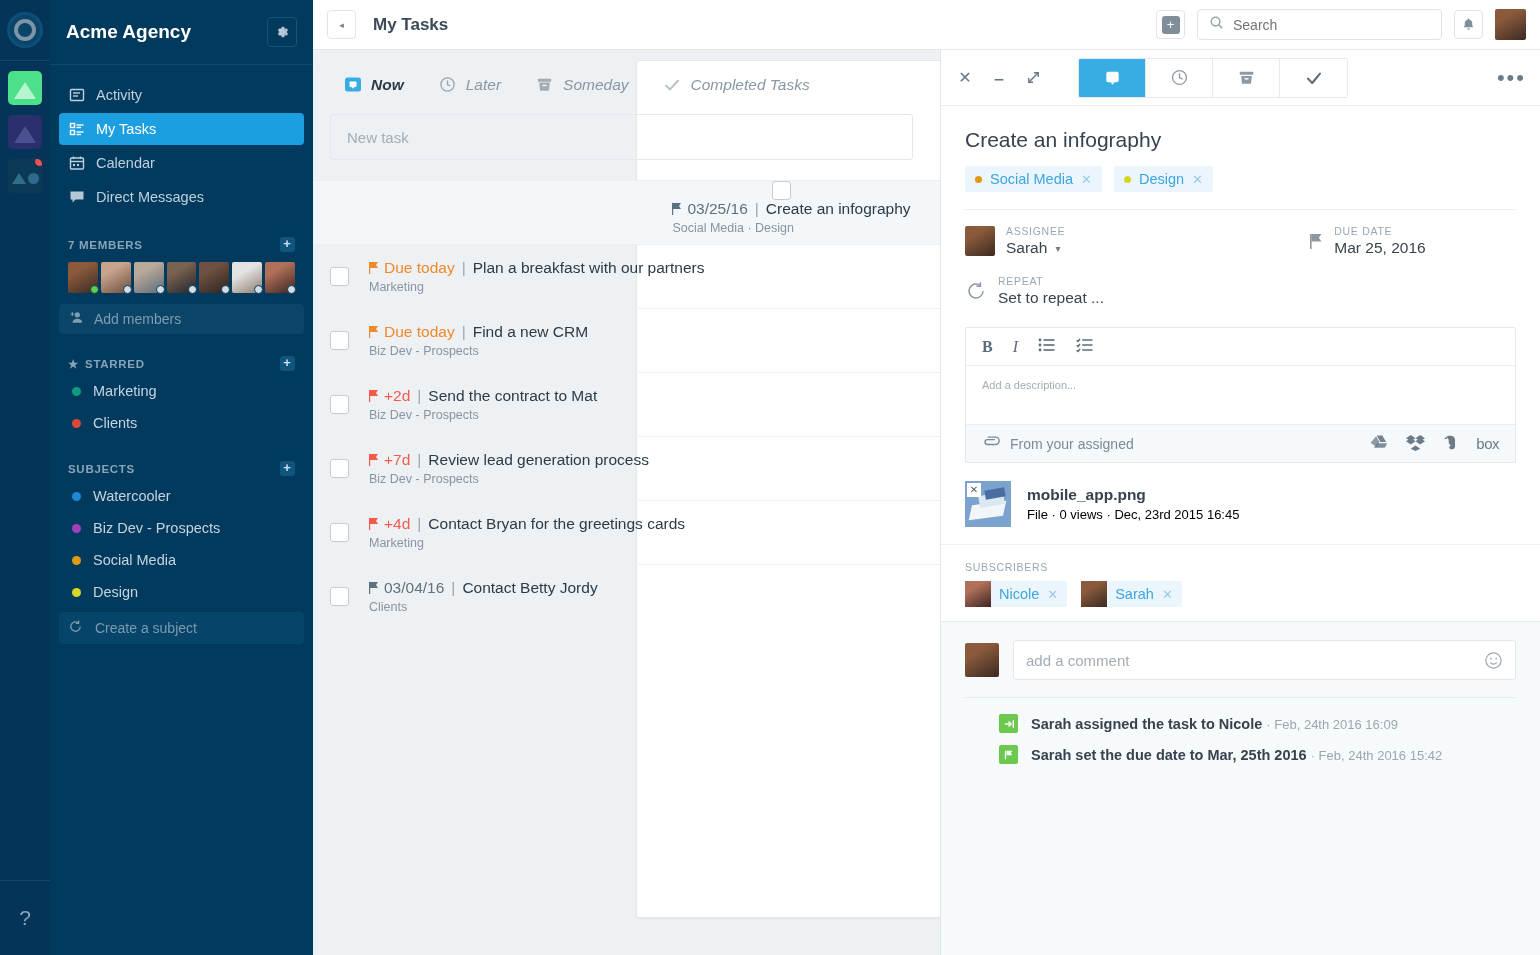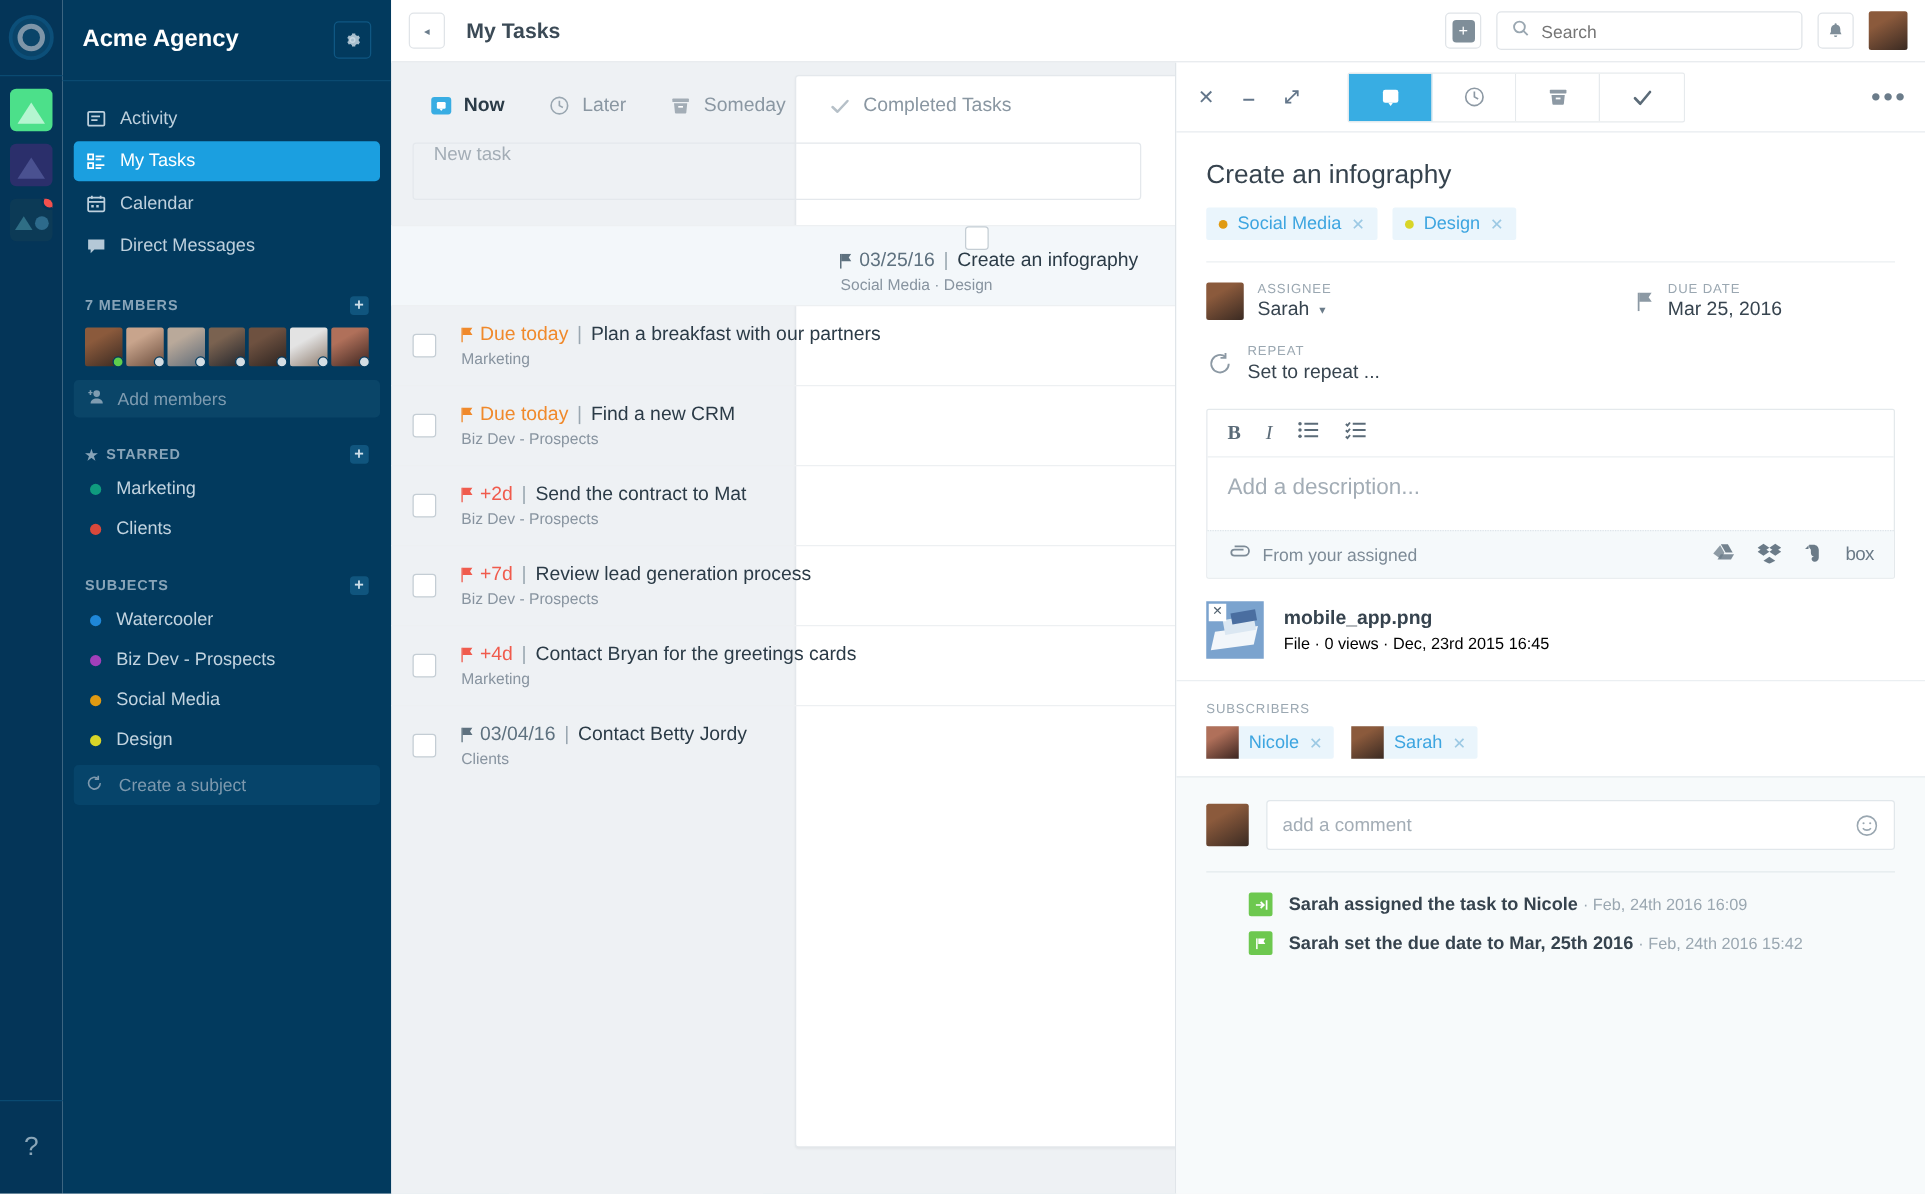--- a/index.html
+++ b/index.html
@@ -150,26 +150,26 @@
   .topbar-av { width: 31px; height: 31px; border-radius: 2px; background-size: cover; }
 
   
   .list-card {
     position: absolute; left: 323px; top: 60px; width: 617px; height: 858px;
     background: #fff; border: 1px solid #e4e8ec; border-radius: 3px;
     box-shadow: 0 1px 2px rgba(0,0,0,.05);
   }
   .list-wrap { position: absolute; left: 0; top: 50px; width: 940px; height: 905px; }
   .tabs { display: flex; align-items: center; gap: 34px; padding: 25px 0 0 30px; }
-  .tab { display: flex; align-items: center; gap: 9px; font-size: 15.5px; color: #8a97a2; }
+  .tab { display: flex; align-items: center; gap: 9px; font-size: 15.5px; color: #8a97a2; font-style: italic; }
   .tab.active { color: #2b3b47; font-weight: bold; }
   .tab-ico { width: 19px; height: 19px; display: flex; align-items: center; justify-content: center; }
   .new-task {
     margin: 20px 0 0 17px; width: 583px; height: 46px;
-    border: 1px solid #e4e8ec; border-radius: 3px; display: flex; 
+    border: 1px solid #e4e8ec; border-radius: 3px; display: flex; align-items: center;
     padding: 0 16px; color: #a3adb6; font-size: 15px;
   }
   .task {
     height: 64px; border-top: 1px solid #edf0f2; display: flex; align-items: center;
     padding-left: 17px;
   }
   .task:first-of-type { border-top: 1px solid #edf0f2; }
   .task.sel { background: #f3f7fa; flex-direction: column; }
   .chk {
     width: 19px; height: 19px; border: 1.5px solid #c4cdd4; border-radius: 3px;
@@ -231,21 +231,21 @@
 
   .editor {
     margin: 20px 24px 0 24px; border: 1px solid #e4e9ec; border-radius: 2px;
   }
   .ed-toolbar {
     height: 38px; border-bottom: 1px solid #eceff2; display: flex; align-items: center;
     gap: 20px; padding: 0 16px; color: #5b6b78;
   }
   .ed-b { font-family: "Liberation Serif", serif; font-weight: bold; font-size: 16px; }
   .ed-i { font-family: "Liberation Serif", serif; font-style: italic; font-size: 16px; }
-  .ed-area { height: 58px; padding: 13px 16px; color: #a3adb6; font-size: 18px; }
+  .ed-area { height: 58px; padding: 13px 16px; color: #a3adb6; font-size: 11px; }
   .ed-foot {
     height: 38px; background: #f5f9fb; border-top: 1px dotted #dde4e9;
     display: flex; align-items: center; padding: 0 16px; gap: 9px;
     color: #7d8b97; font-size: 14px;
   }
   .cloud-icons { margin-left: auto; display: flex; align-items: center; gap: 17px; color: #6b7b88; }
 
   .file-row { display: flex; align-items: center; gap: 16px; padding: 18px 24px 0 24px; }
   .file-thumb {
     width: 46px; height: 46px; background: #7ba3ce; position: relative;

